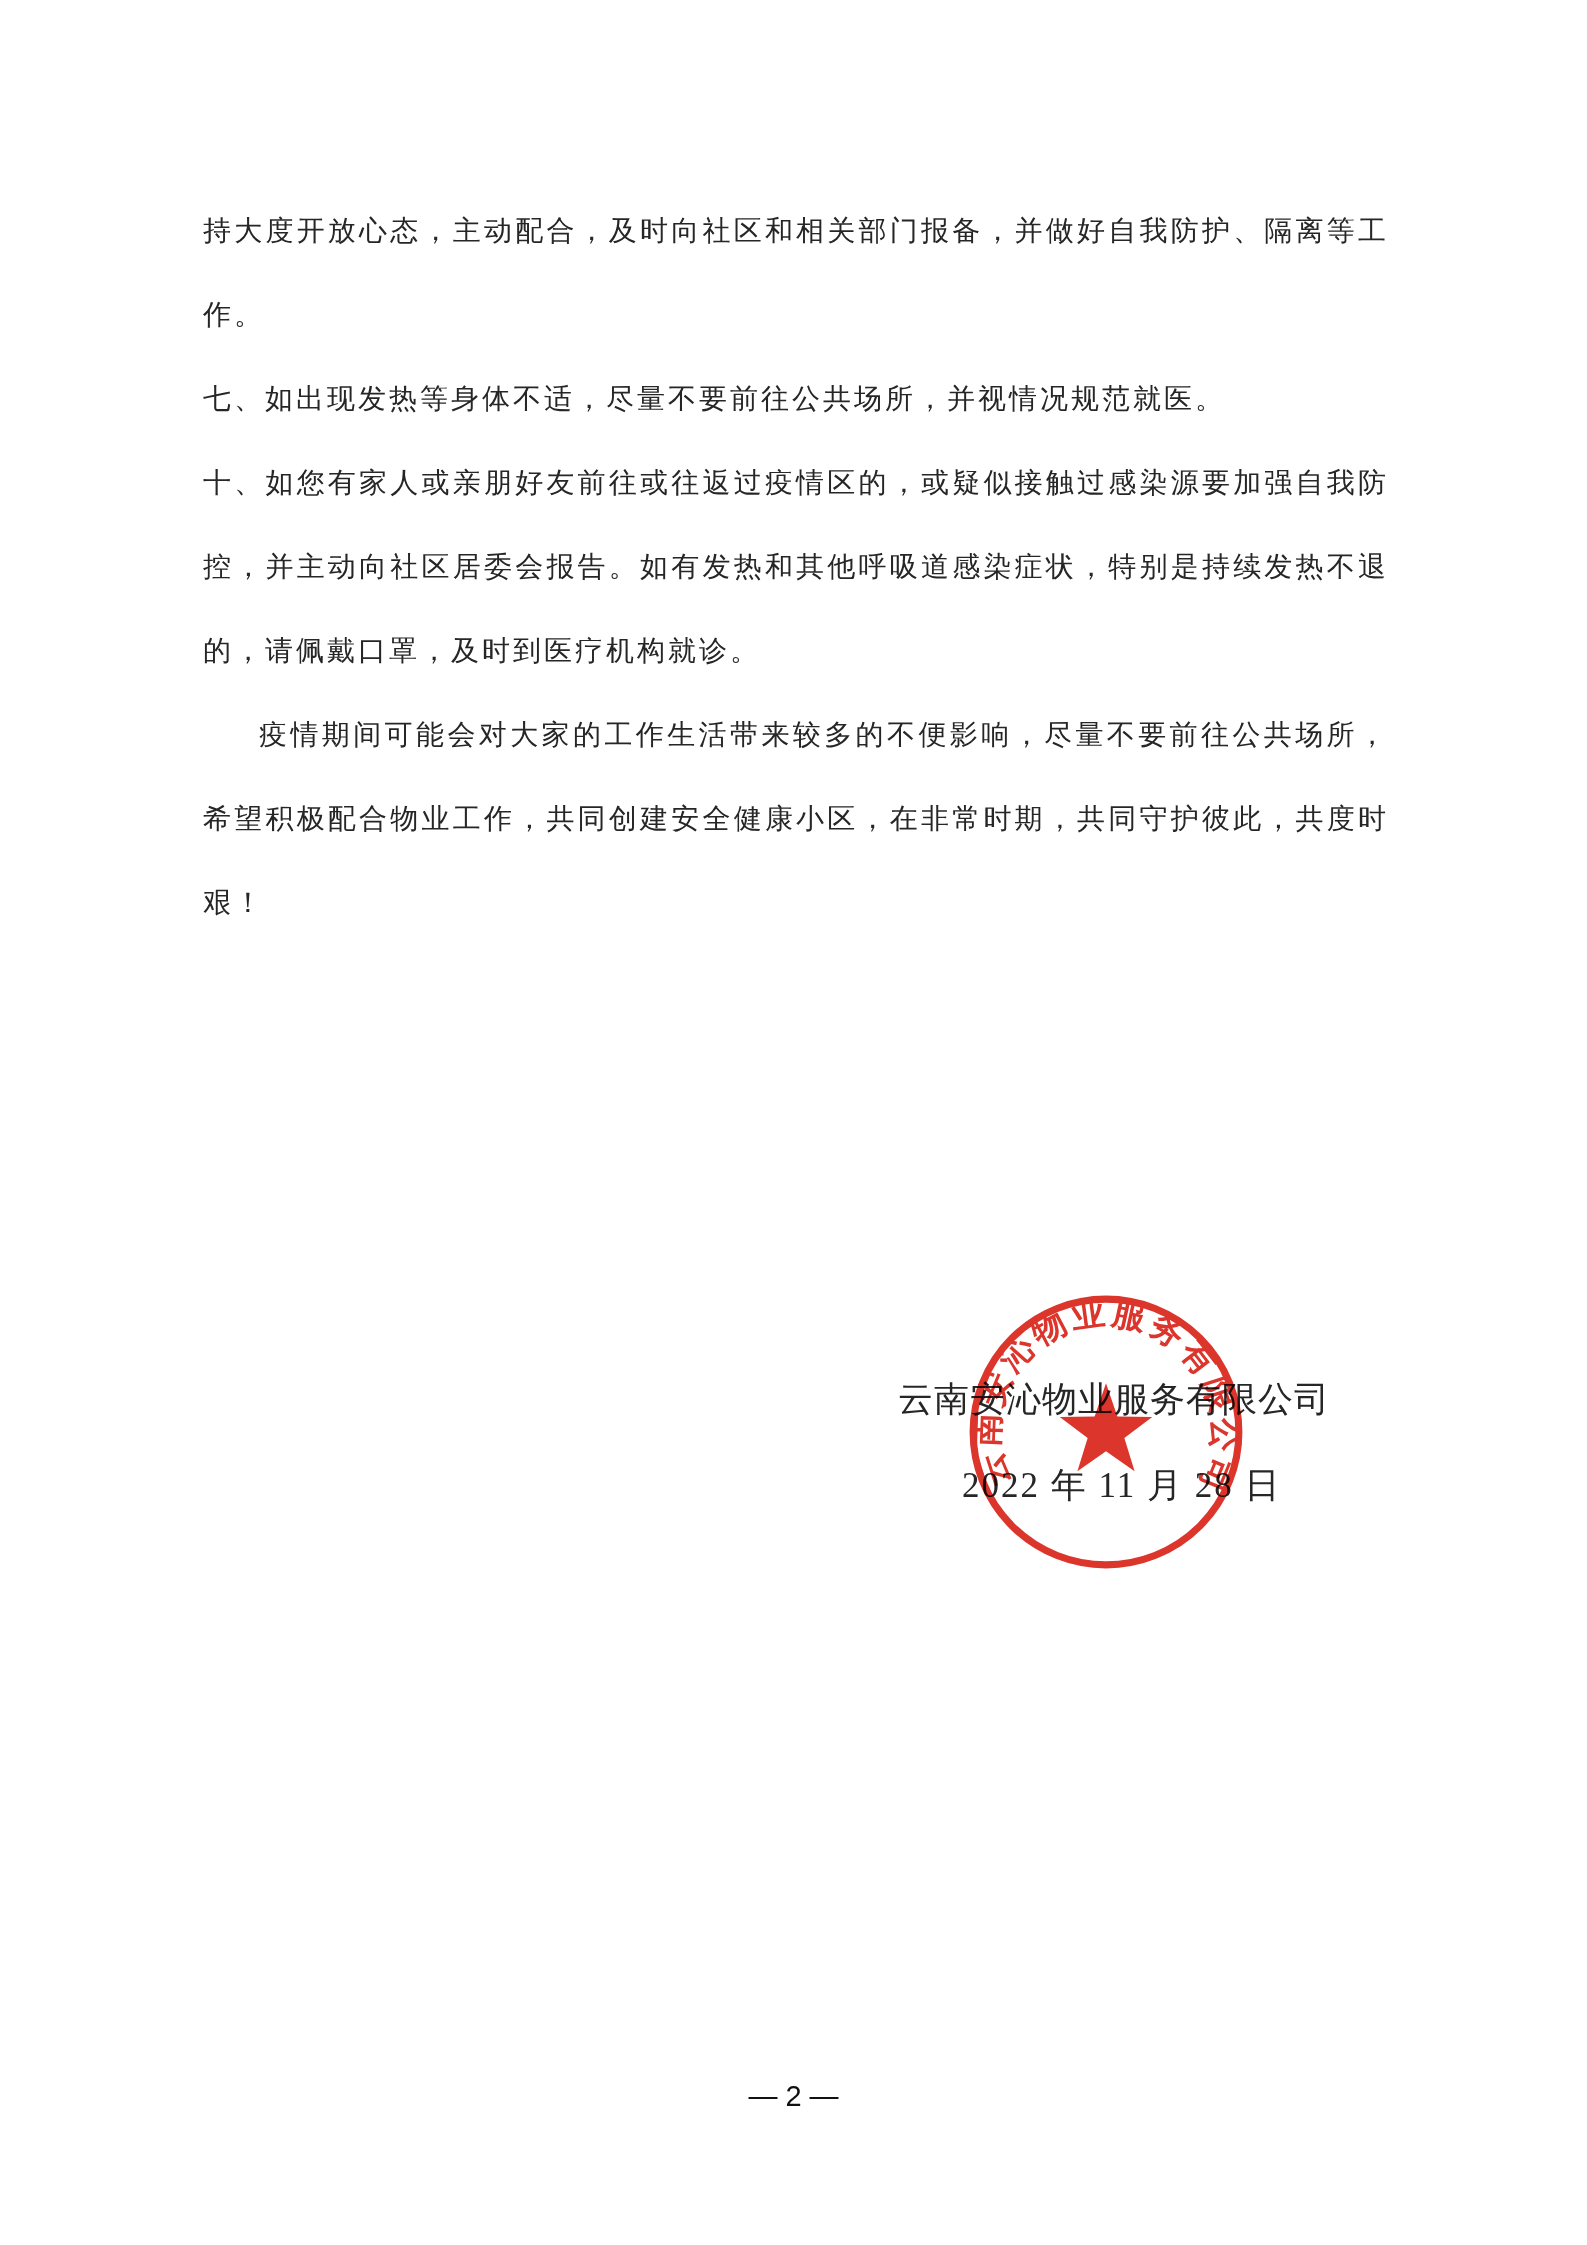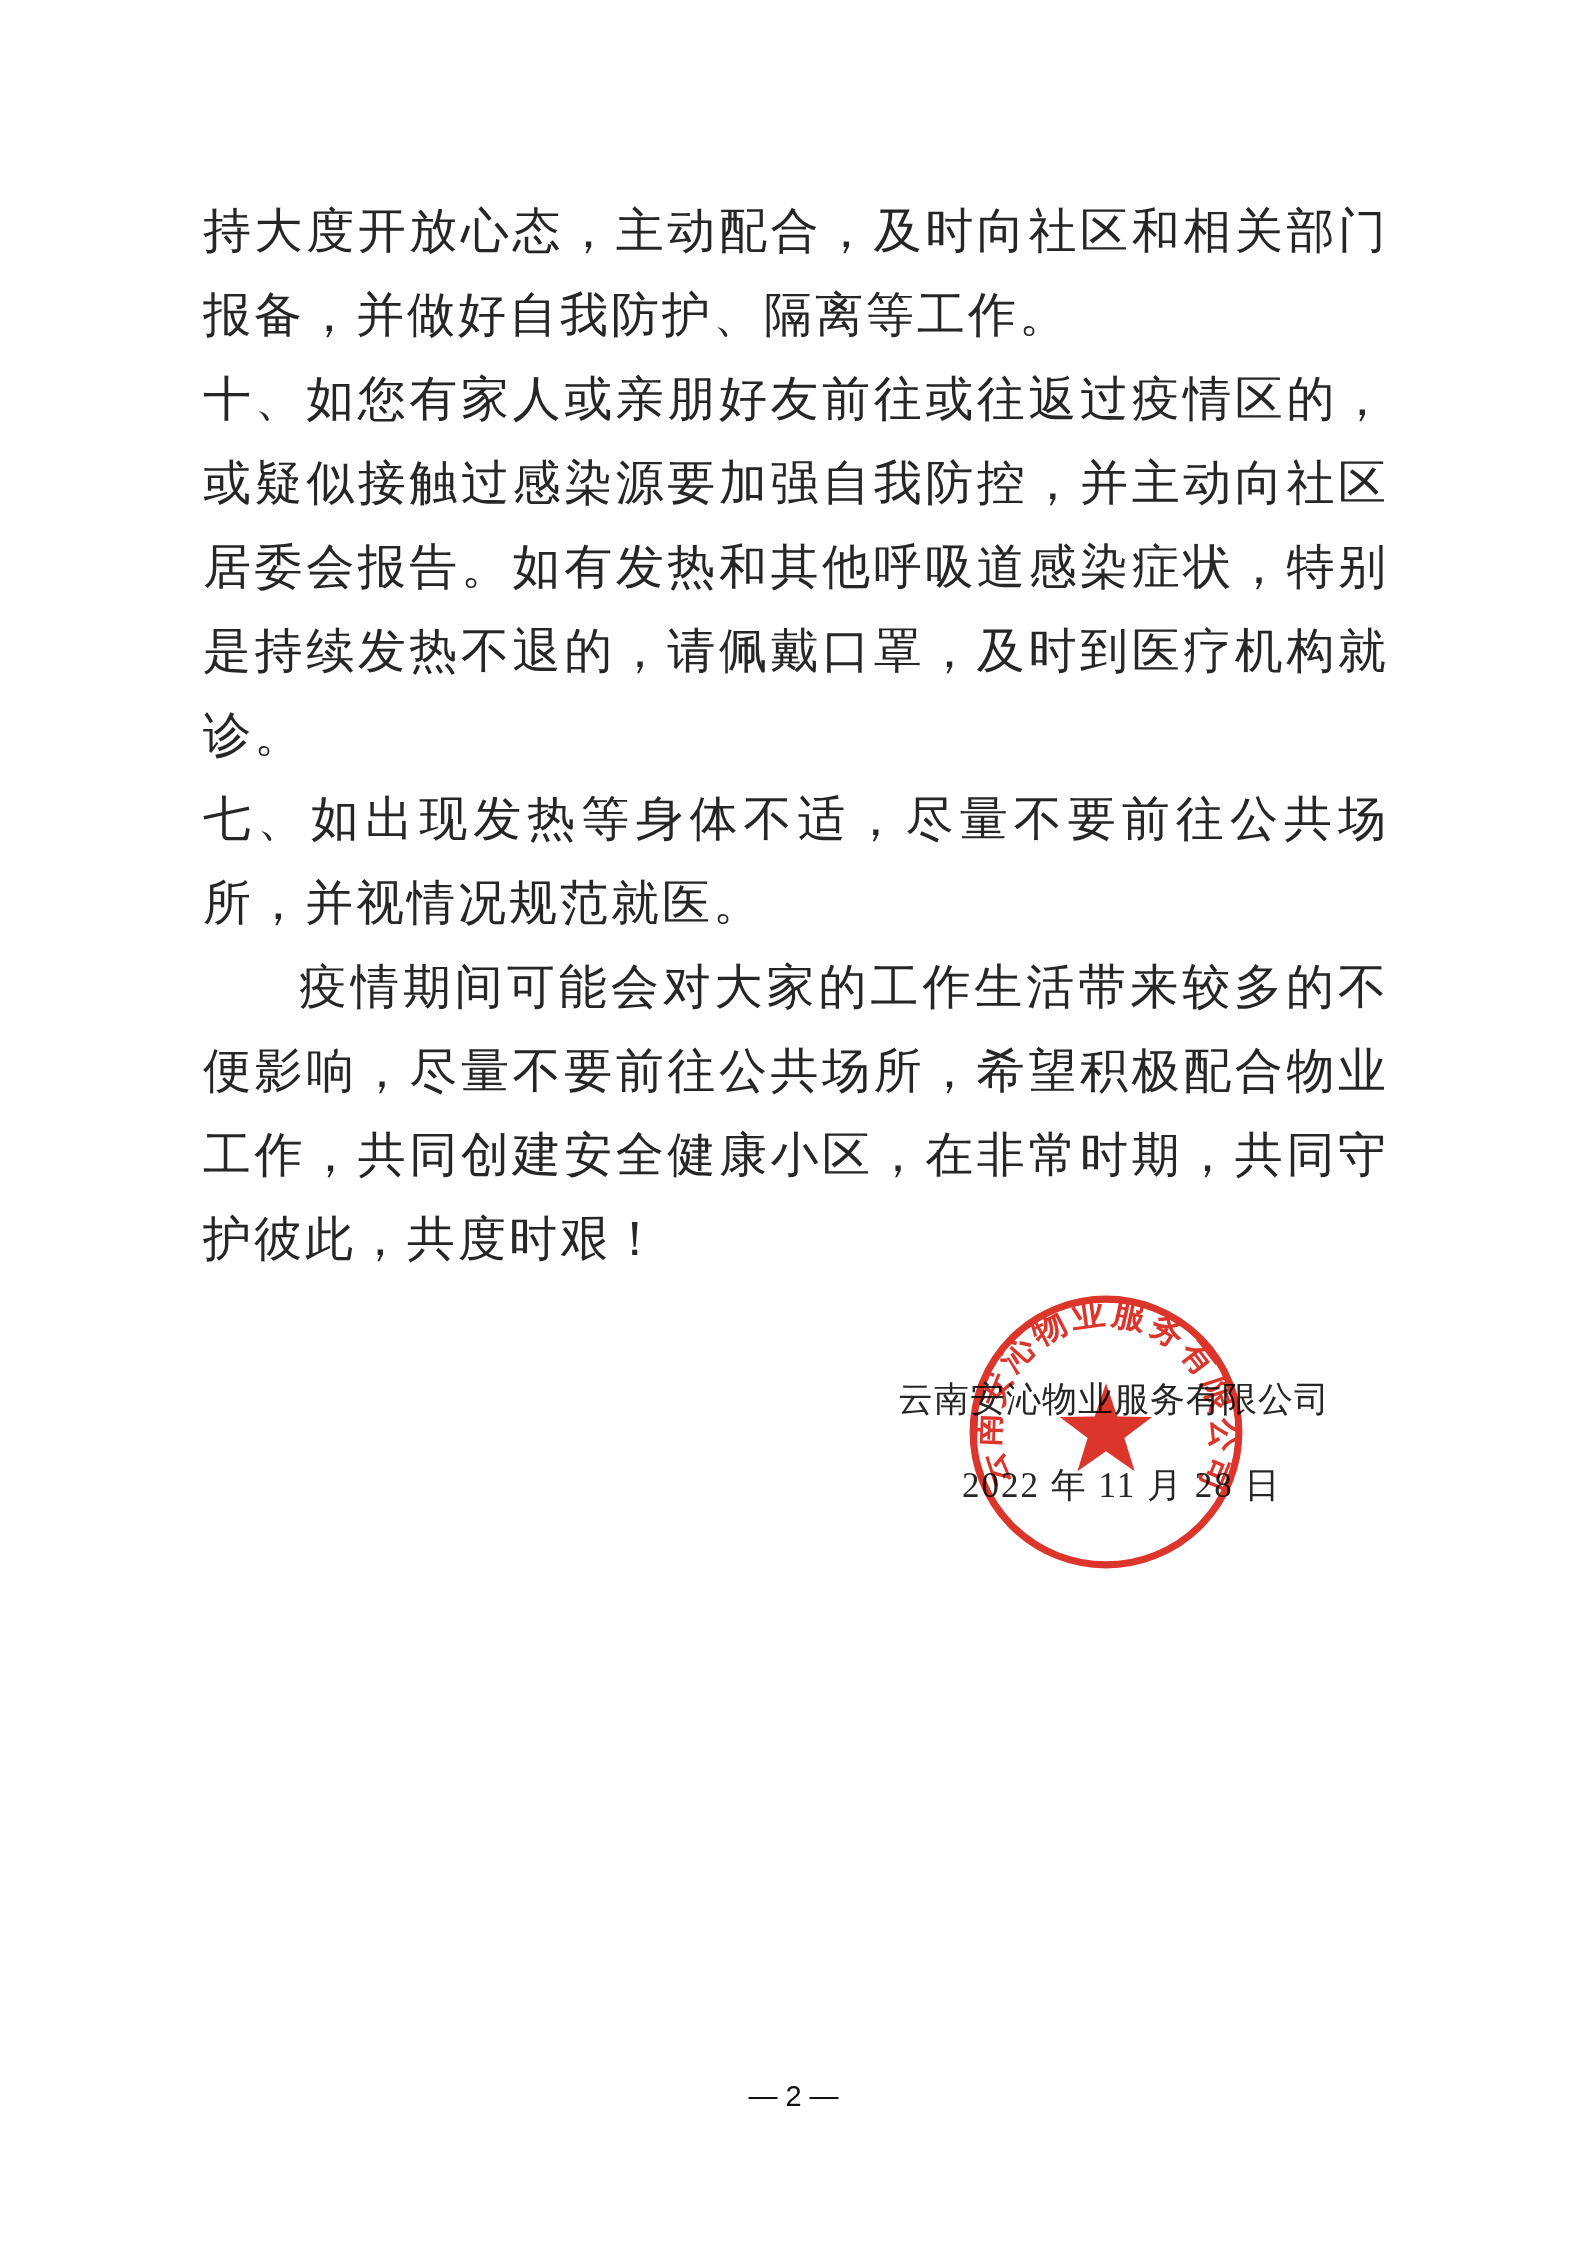--- a/index.html
+++ b/index.html
@@ -7,21 +7,21 @@
     position:relative;
     width:1587px;height:2245px;
     background:#ffffff;
     overflow:hidden;
     font-family:"Liberation Serif","DejaVu Serif",serif;
     color:#262626;
   }
   .body-text{
     position:absolute;
     left:203px;top:189px;width:1186px;
-    font-size:48px;
+    font-size:28px;
     line-height:84px;
     letter-spacing:3px;
     text-align:justify;
   }
   .body-text p{margin:0;}
   .body-text p.indent{text-indent:2em;}
   .signature{
     position:absolute;
     left:0;top:0;width:100%;height:100%;
     pointer-events:none;
@@ -63,22 +63,22 @@
     color:#111;
   }
 </style>
 </head>
 <body>
 
 <div class="page">
 
   <div class="body-text">
     <p>持大度开放心态，主动配合，及时向社区和相关部门报备，并做好自我防护、隔离等工作。</p>
+    <p>七、如出现发热等身体不适，尽量不要前往公共场所，并视情况规范就医。</p>
     <p>十、如您有家人或亲朋好友前往或往返过疫情区的，或疑似接触过感染源要加强自我防控，并主动向社区居委会报告。如有发热和其他呼吸道感染症状，特别是持续发热不退的，请佩戴口罩，及时到医疗机构就诊。</p>
-    <p>七、如出现发热等身体不适，尽量不要前往公共场所，并视情况规范就医。</p>
     <p class="indent">疫情期间可能会对大家的工作生活带来较多的不便影响，尽量不要前往公共场所，希望积极配合物业工作，共同创建安全健康小区，在非常时期，共同守护彼此，共度时艰！</p>
   </div>
 
   <div class="signature">
     <div class="sig-company">云南安沁物业服务有限公司</div>
     <div class="sig-date">2022 年 11 月 28 日</div>
   </div>
 
   <div class="seal">
     <svg viewBox="0 0 280 280">

